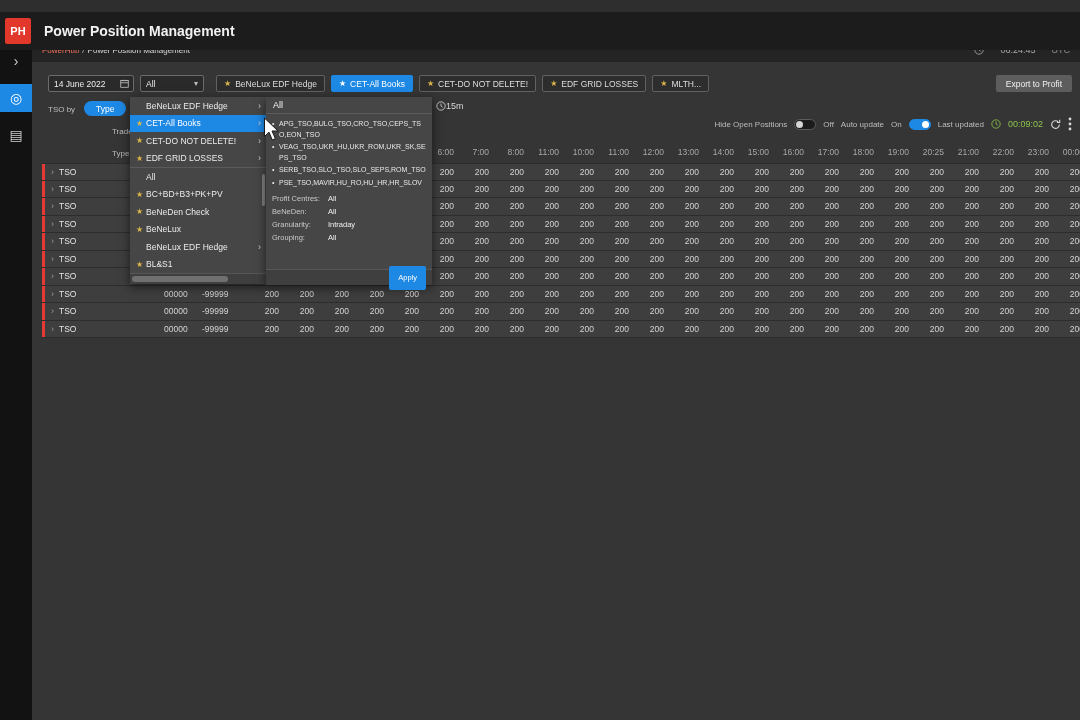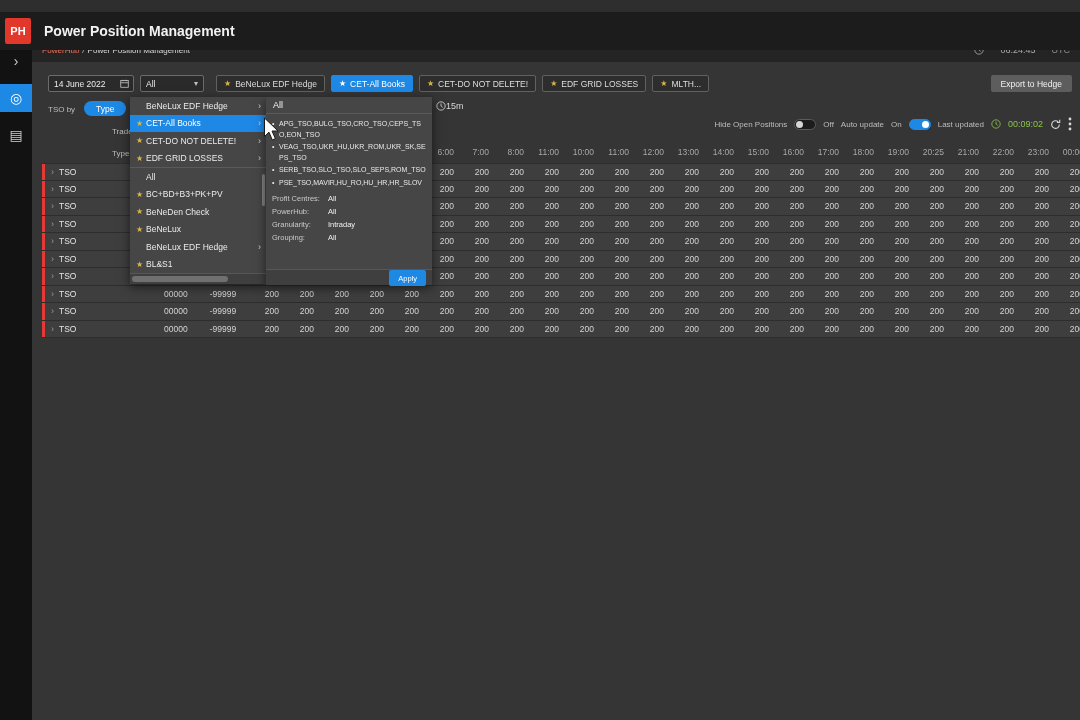--- a/index.html
+++ b/index.html
@@ -69,21 +69,21 @@
   .green{color:var(--green,#8bc34a)}
   .upd-time{font-size:9px}
   .ref-btn,.kebab-btn{background:none;border:none;color:#d8d8d8;cursor:pointer;display:flex;align-items:center}
 
   
   .postable{position:absolute;left:42px;top:140px;z-index:1}
   .thead{display:flex;height:23px;align-items:center}
   .cell{flex:0 0 auto}
   .c-rowhead{width:122px}
   .c-v1{width:38px;text-align:left;padding-right:4px}
-  .c-v2{width:46px;text-align:center;padding-right:4px}
+  .c-v2{width:46px;text-align:left;padding-right:4px}
   .c-time{width:35px;text-align:right;padding-right:4px}
   .thead .c-time{color:#a8a8a8;font-size:8.5px}
   .trow{display:flex;height:17.5px;align-items:center;background:#3e3e3e;
     border-bottom:1px solid #2d2d2d;font-size:8.5px;color:#d4d4d4}
   .trow:first-child{border-top:1px solid #2d2d2d}
   .trow .c-rowhead{display:flex;align-items:center;height:100%}
   .raccent{width:3px;height:100%;background:var(--row-red,#e53935)}
   .rchev{color:#9c9c9c;margin:0 5px 0 6px;font-size:9px;cursor:pointer}
   .rlabel{color:#e4e4e4}
 
@@ -108,21 +108,21 @@
     border-bottom:1px solid #5a5a5a}
   .detail-body{flex:1;padding:5px 6px 0 6px;overflow:hidden}
   .dp-row{display:flex;margin-bottom:4px}
   .dp-label{flex:0 0 56px;font-size:7.5px;color:#c9c9c9}
   .dp-value{font-size:7.5px;color:#f0f0f0}
   .dp-bullets{list-style:none;font-size:7px;color:#e9e9e9;line-height:1.5;flex:1}
   .dp-bullets li{position:relative;padding-left:7px;word-break:break-all;margin-bottom:2px}
   .dp-bullets li::before{content:"•";position:absolute;left:0}
   .detail-footer{height:16px;background:#3f3f3f;border-top:1px solid #575757;display:flex;
     align-items:center;justify-content:flex-end;padding:0 6px}
-  .apply-btn{height:16px;padding:4px 9px;background:var(--accent-blue,#1e88e5);color:#fff;font-size:7.5px;
+  .apply-btn{height:24px;padding:4px 9px;background:var(--accent-blue,#1e88e5);color:#fff;font-size:7.5px;
     border:none;border-radius:2px;cursor:pointer}
 
   .cursor{position:absolute;left:263px;top:117px;z-index:90;pointer-events:none}
 </style>
 </head>
 <body>
 
 <div id="app">
 
   <div class="content-bg"></div>
@@ -176,21 +176,21 @@
       </button>
       <button class="chip">
         <span class="star">★</span>
         <span class="chip-label">EDF GRID LOSSES</span>
       </button>
       <button class="chip">
         <span class="star">★</span>
         <span class="chip-label">MLTH...</span>
       </button>
     </div>
-  <button class="export-btn">Export to Hedge</button>
+  <button class="export-btn">Export to Profit</button>
 
   <span class="fl tso-by">TSO by</span>
   <button class="pill">Type</button>
   <span class="fl lbl-trader">Trader</span>
   <span class="fl lbl-type">Type</span>
   <span class="granularity">
     <svg class="icn" width="10" height="10" viewBox="0 0 12 12">
         <circle cx="6" cy="6" r="5" fill="none" stroke="currentColor"></circle>
         <path d="M6 3v3l2 1.5" stroke="currentColor" fill="none"></path>
       </svg>
@@ -657,21 +657,21 @@
             <li>VEAG_TSO,UKR_HU,UKR_ROM,UKR_SK,SEPS_TSO</li>
             <li>SERB_TSO,SLO_TSO,SLO_SEPS,ROM_TSO</li>
             <li>PSE_TSO,MAVIR,HU_RO,HU_HR,HR_SLOV</li>
           </ul>
         </div>
         <div class="dp-row">
           <span class="dp-label">Profit Centres:</span>
           <span class="dp-value">All</span>
         </div>
         <div class="dp-row">
-          <span class="dp-label">PowerHub:</span>
+          <span class="dp-label">BeNeDen:</span>
           <span class="dp-value">All</span>
         </div>
         <div class="dp-row">
           <span class="dp-label">Granularity:</span>
           <span class="dp-value">Intraday</span>
         </div>
         <div class="dp-row">
           <span class="dp-label">Grouping:</span>
           <span class="dp-value">All</span>
         </div>

